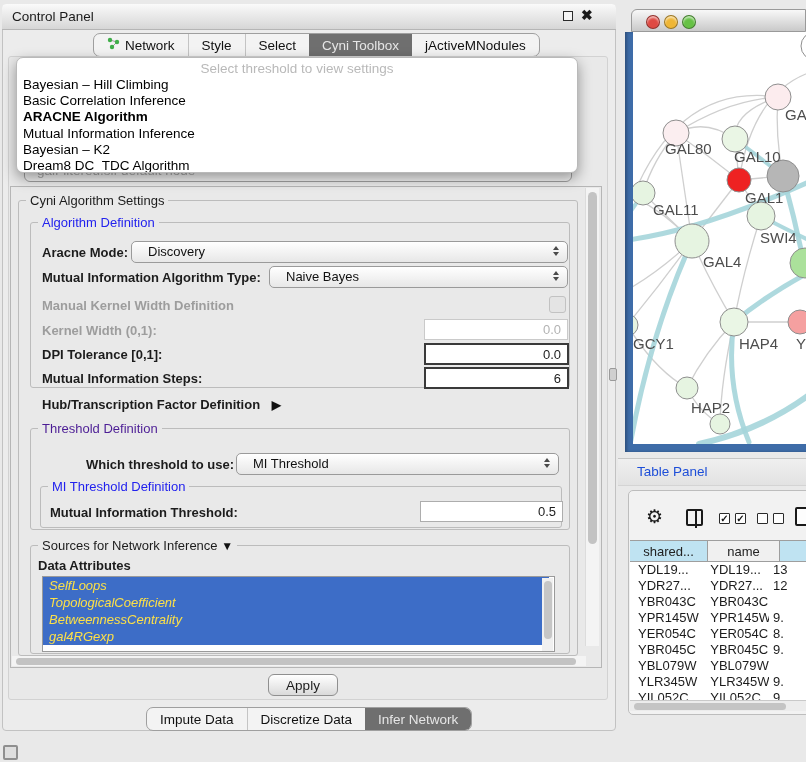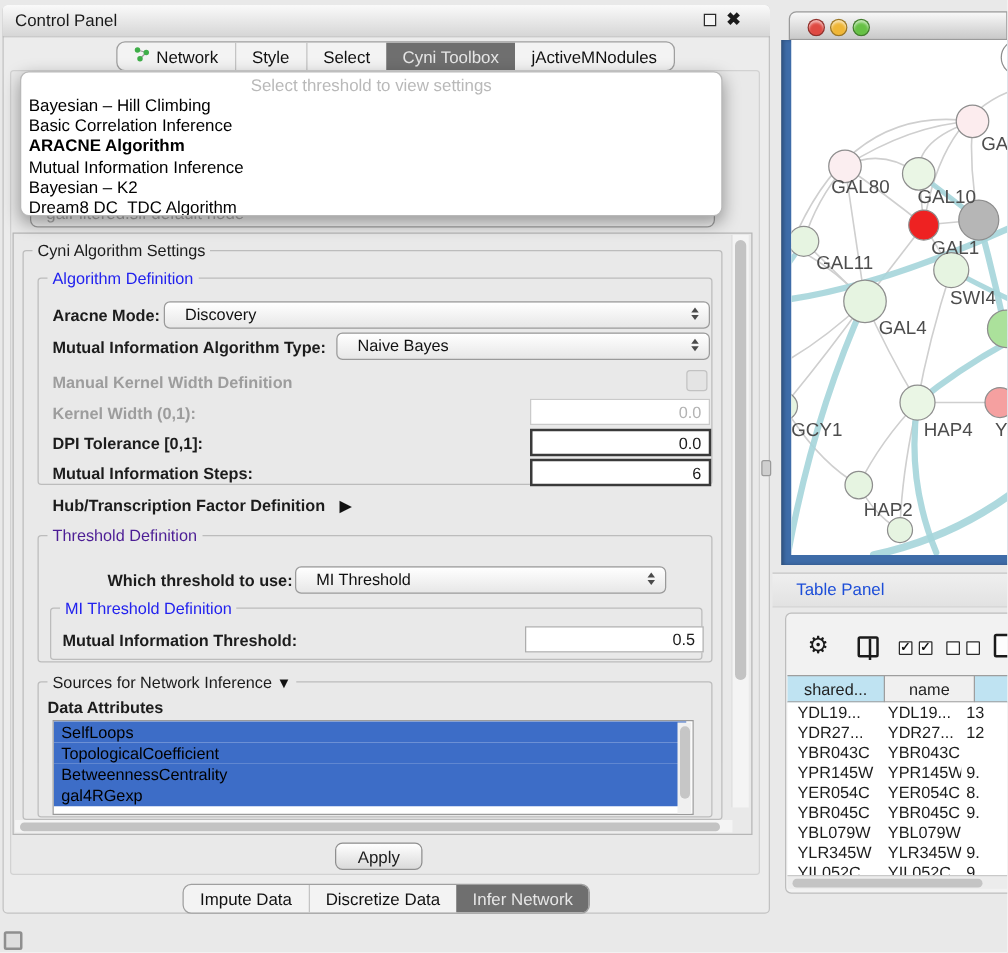--- a/index.html
+++ b/index.html
@@ -51,21 +51,21 @@
   .tri-dn{width:0;height:0;border-left:3.5px solid transparent;border-right:3.5px solid transparent;
           border-top:4.5px solid #4a4a4a;}
   .field{position:absolute;height:21px;background:#fff;border:1px solid #adadad;font-size:13px;
          line-height:19px;text-align:right;padding:0 6px;box-sizing:border-box;}
   .field.strong{border:2px solid #3a3a3a;}
   .field.dis{color:#b3b3b3;border-color:#cacaca;}
   .chk{position:absolute;width:15px;height:15px;border:1px solid #c2c2c2;border-radius:3px;background:#e4e4e4;}
   .arrow{font-size:12px;color:#111;}
   
   .attr-list{left:42px;top:576px;width:513px;height:76px;background:#fff;border:1px solid #9a9a9a;overflow:hidden;}
-  .attr-item{height:17px;line-height:17px;padding-left:6px;font-size:13px;color:#000000;}
+  .attr-item{height:17px;line-height:17px;padding-left:6px;font-size:13px;color:#fde047;font-style:italic;}
   .list-scroll{position:absolute;right:1px;top:1px;width:11px;height:74px;background:#f0f0f0;}
   .list-thumb{position:absolute;left:1.5px;top:3px;width:8px;height:58px;background:#c6c6c6;border-radius:4px;}
   
   .vscroll{left:585px;top:188px;width:14px;height:458px;background:#f4f4f4;border-left:1px solid #dcdcdc;}
   .vthumb{position:absolute;left:2px;top:4px;width:9px;height:352px;background:#c3c3c3;border-radius:5px;}
   .hscroll{left:12px;top:656px;width:574px;height:10px;background:#f4f4f4;}
   .hthumb{position:absolute;left:4px;top:1.5px;width:560px;height:7px;background:#c3c3c3;border-radius:4px;}
   .apply-btn{left:268px;top:674px;width:70px;height:22px;border:1px solid #8f8f8f;border-radius:6px;
              background:linear-gradient(#ffffff,#dadada);font-size:13.5px;text-align:center;line-height:21px;}
   .grip{left:609px;top:368px;width:8px;height:13px;background:#cfcfcf;border:1px solid #9a9a9a;border-radius:2px;}
@@ -196,21 +196,21 @@
 
   <div class="lbl" style="left:42px;top:397px;">
     <span>Hub/Transcription Factor Definition</span>
     <span class="arrow" style="margin-left:8px;">▶</span>
   </div>
 
   <div class="abs group" style="left:30px;top:428px;width:540px;height:102px;"></div>
   <div class="legend green abs" style="left:38px;top:421px;">Threshold Definition</div>
 
   <div class="lbl" style="left:86px;top:457px;">Which threshold to use:</div>
-  <div class="combo" style="left:236px;top:453px;width:297px;">
+  <div class="combo" style="left:236px;top:453px;width:323px;">
     <span>MI Threshold</span>
     <span class="stepper">
         <span class="tri-up"></span>
         <span class="tri-dn"></span>
       </span>
   </div>
 
   <div class="abs group" style="left:40px;top:486px;width:522px;height:42px;"></div>
   <div class="legend blue abs" style="left:48px;top:479px;">MI Threshold Definition</div>
   <div class="lbl" style="left:50px;top:505px;">Mutual Information Threshold:</div>

